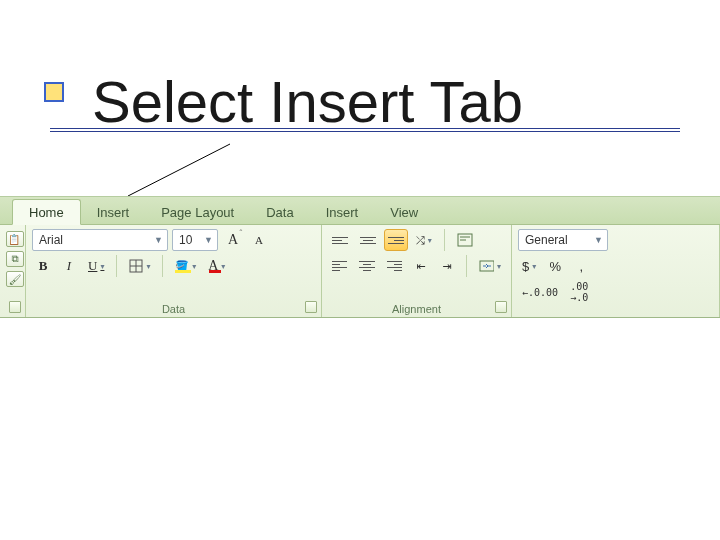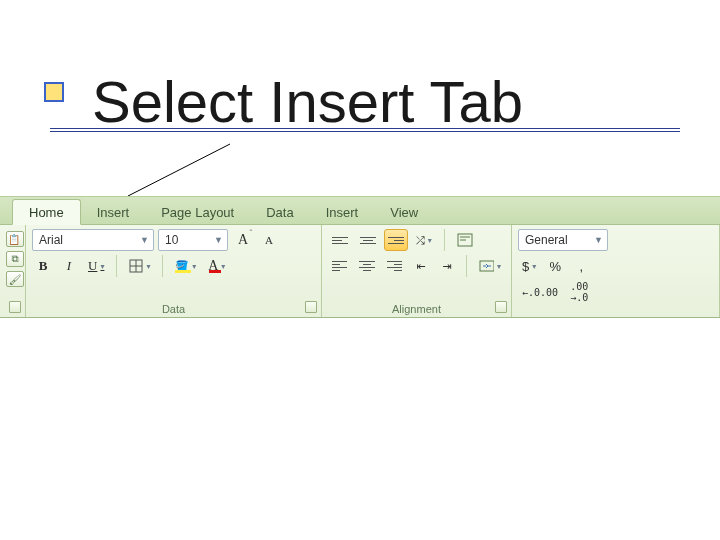--- a/index.html
+++ b/index.html
@@ -140,22 +140,22 @@
   .font-group { width: 296px;}
   .combo {
     display:flex;align-items:center;justify-content:space-between;
     height:22px;
     background:#fff;
     border:1px solid #a9b9c8;
     border-radius:2px;
     padding:0 4px 0 6px;
     font-size:12px;color:#333;
   }
-  .combo.fontname{width:122px;align-items:center;}
-  .combo.fontsize{width:70px;}
+  .combo.fontname{width:136px;align-items:center;}
+  .combo.fontsize{width:46px;}
   .chev{font-size:9px;color:#6b7d8f;}
   .btnsq{
     height:22px;min-width:22px;
     display:flex;align-items:center;justify-content:center;
     border:1px solid transparent;border-radius:2px;
     padding:0 3px;
     font-size:13px;color:#2f2f2f;
   }
   .bold{font-weight:bold;font-family:"Times New Roman",serif;}
   .italic{font-style:italic;font-family:"Times New Roman",serif;}

